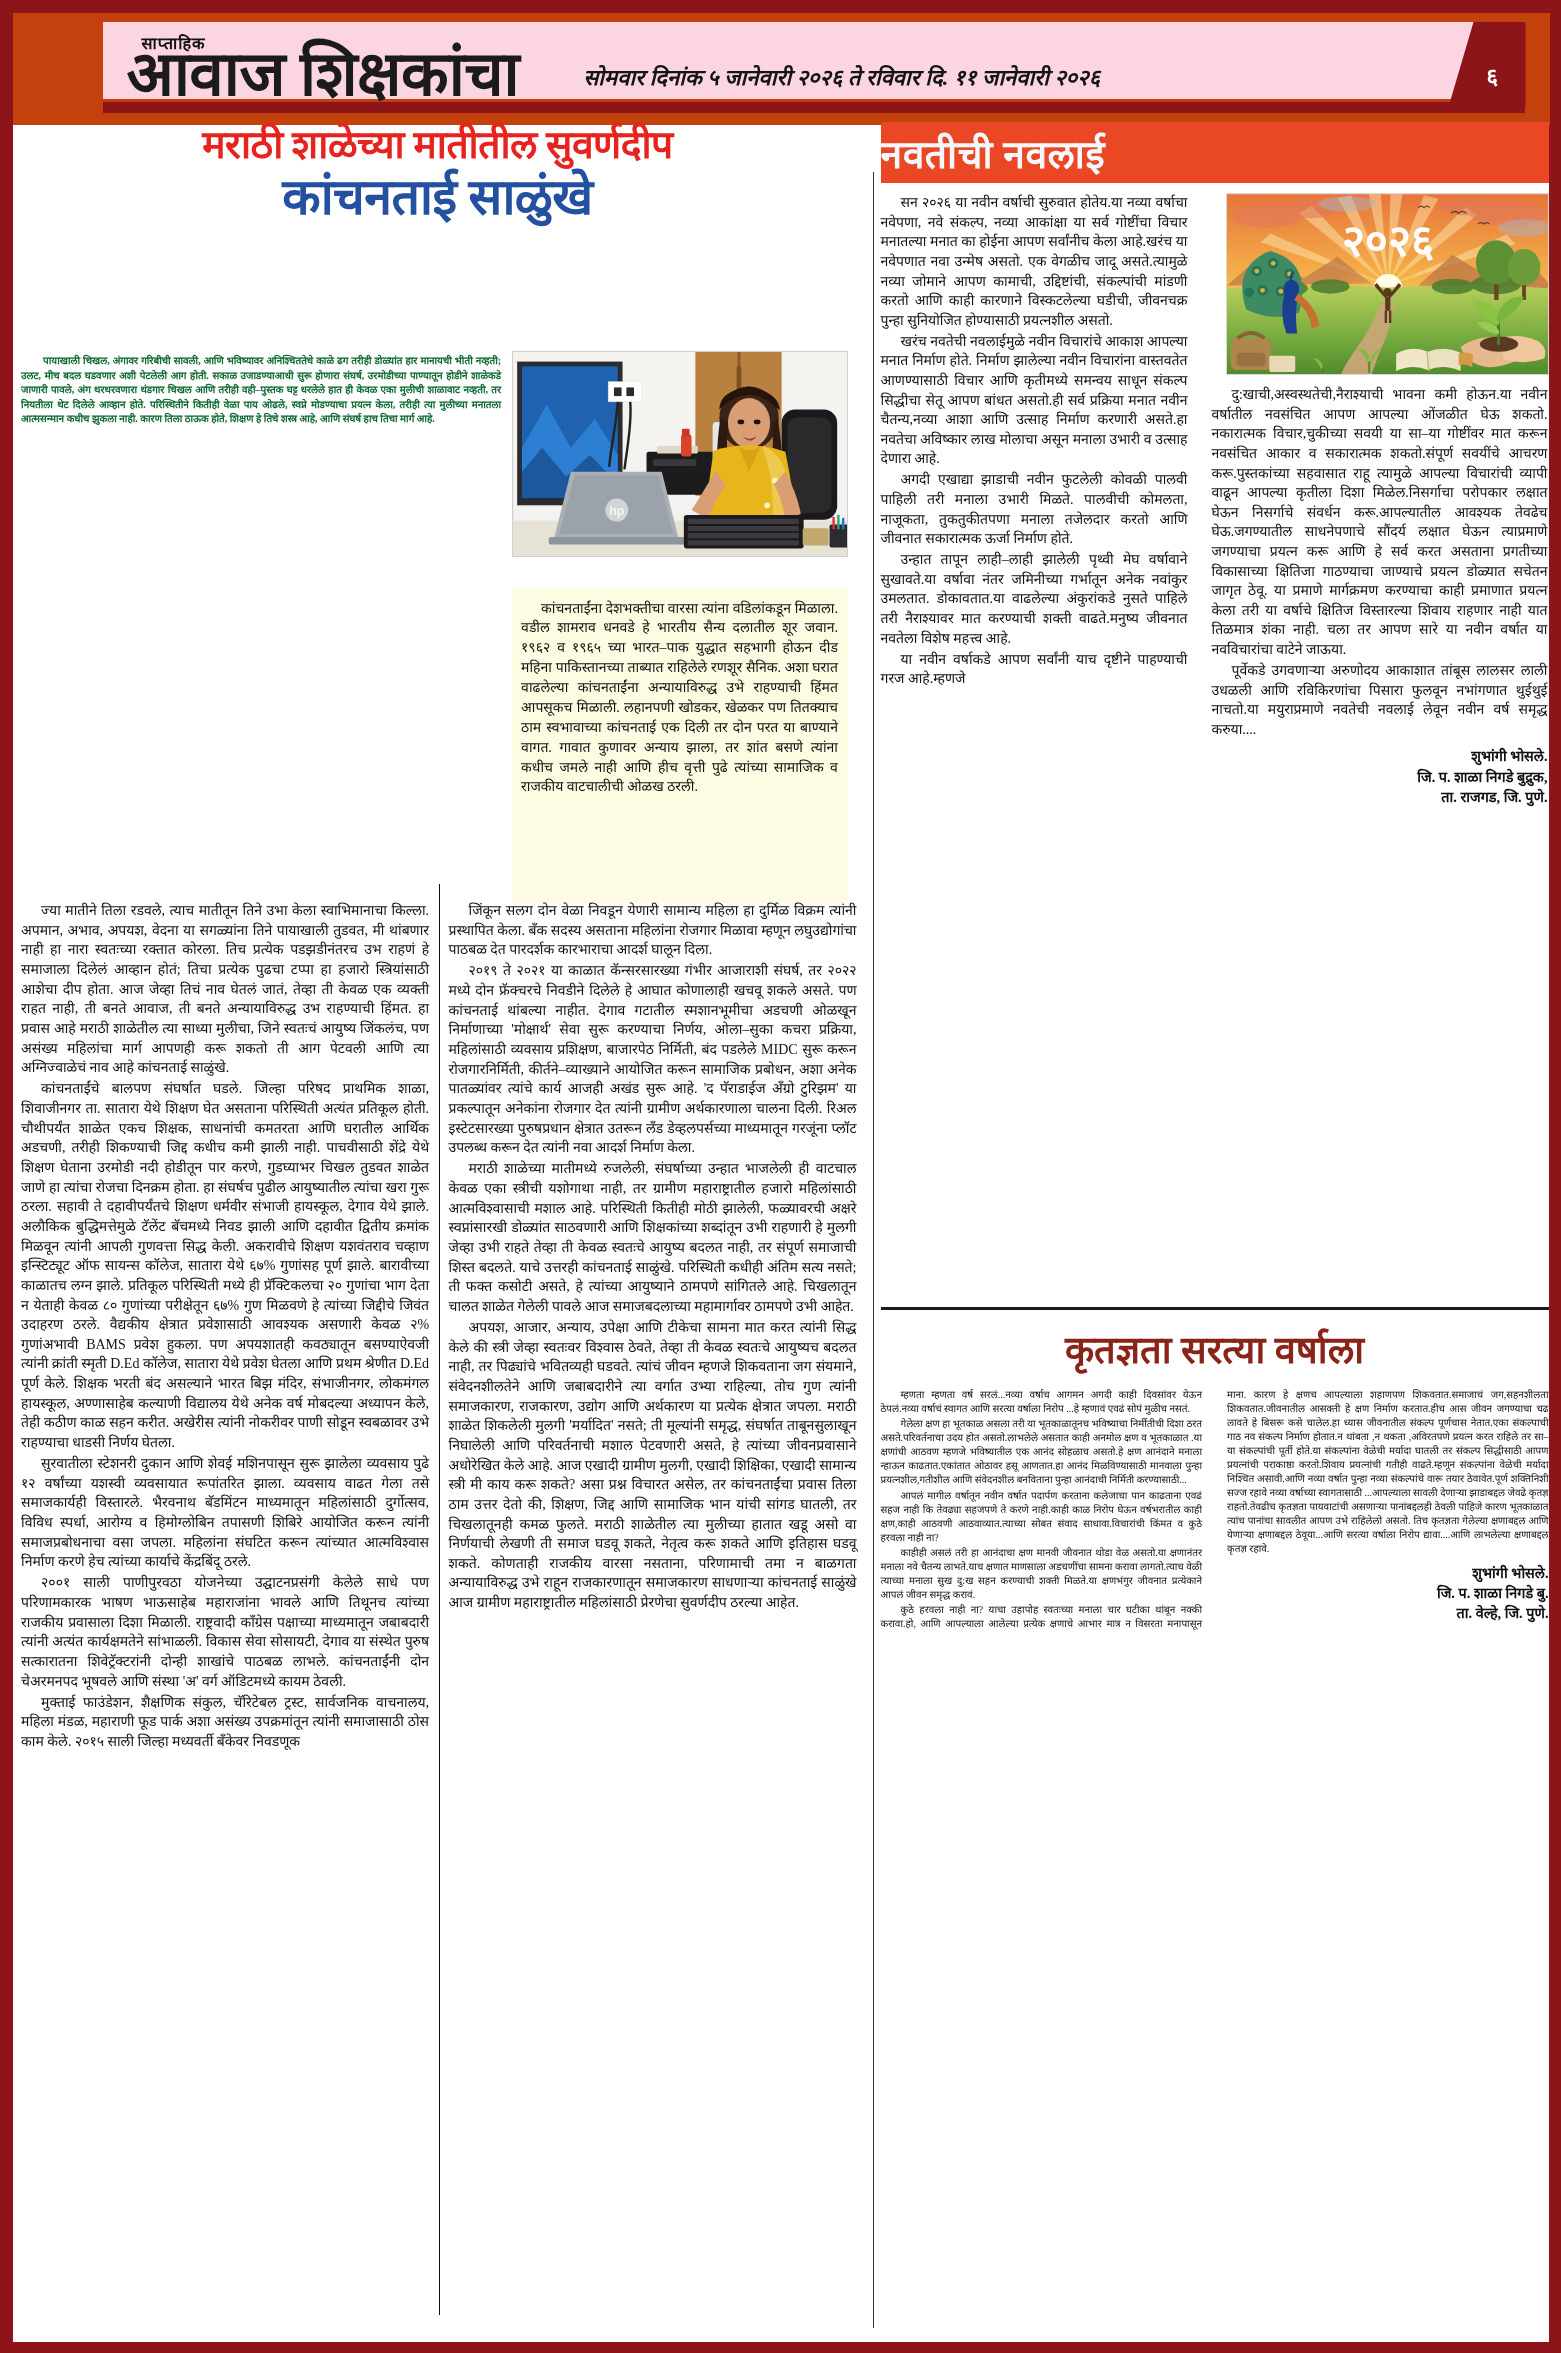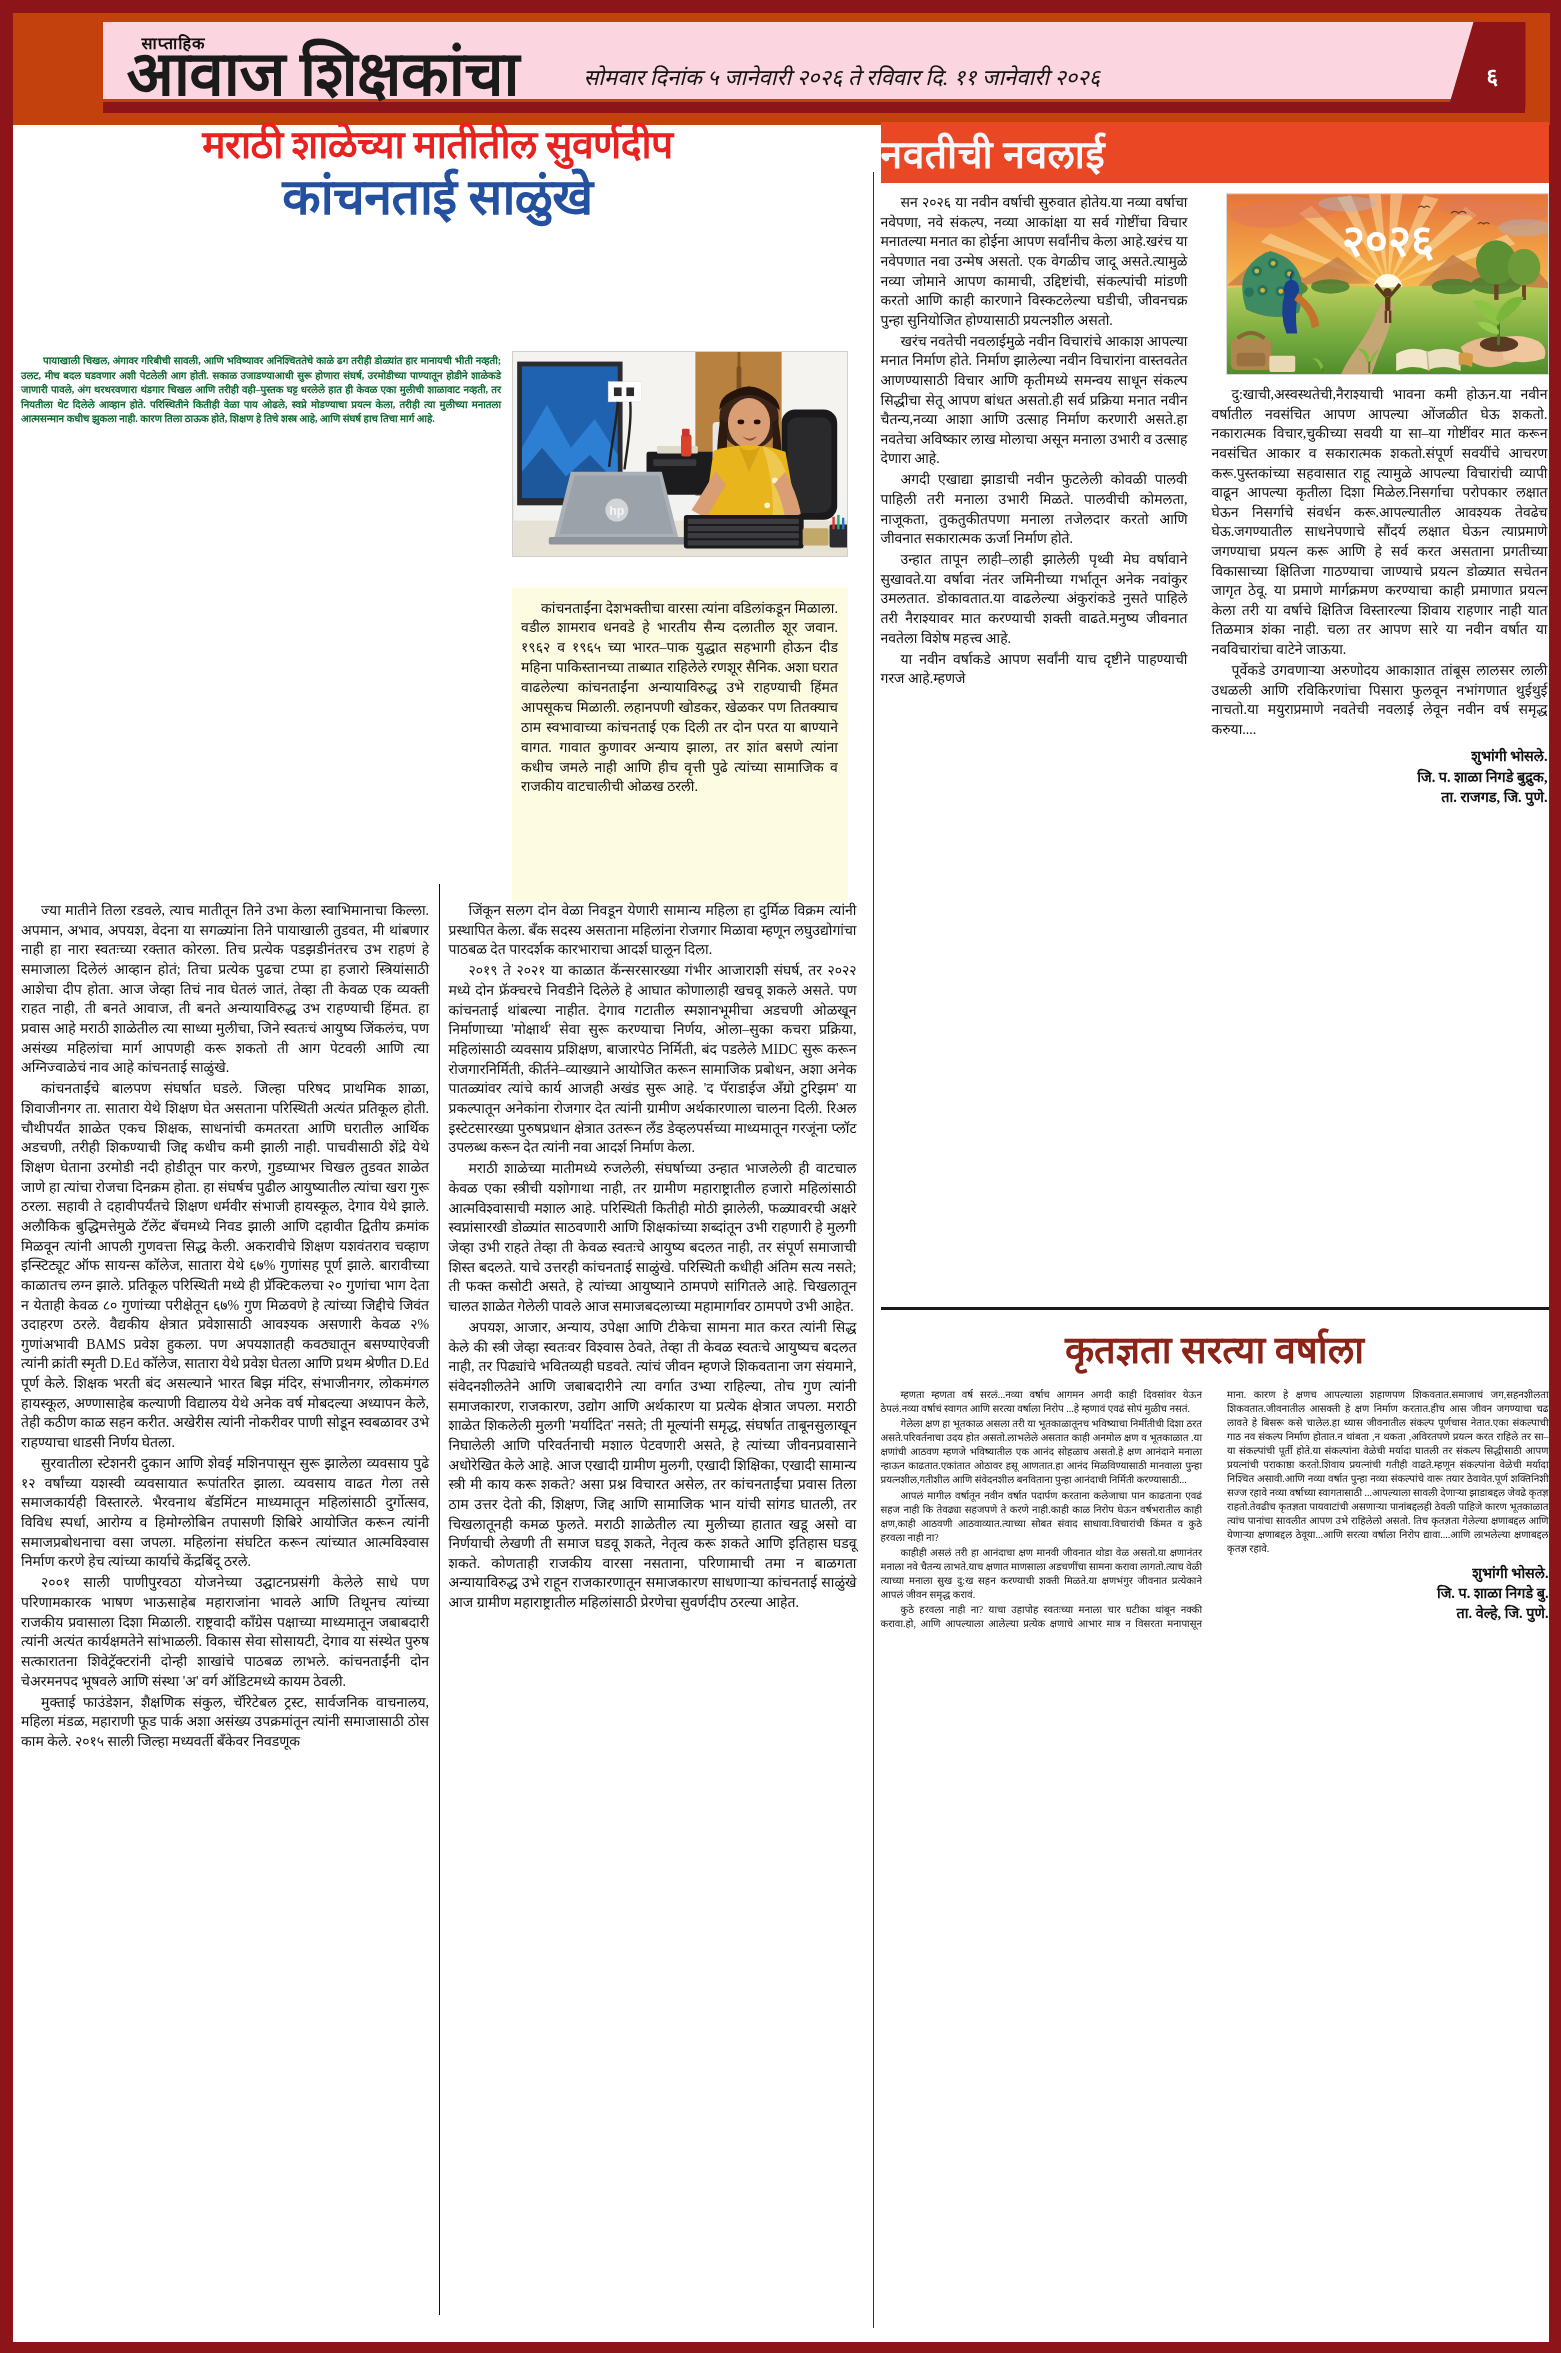--- a/index.html
+++ b/index.html
@@ -47,21 +47,21 @@
   }
   .mast-title {
     position:absolute; left:114px; top:30px;
     font-family:"Liberation Serif", serif;
     font-size:62px; font-weight:700; color:#1b1b1b;
     letter-spacing:-0.5px; line-height:1;
   }
   .mast-date {
     position:absolute; left:571px; top:48px;
     font-family:"Liberation Serif", serif;
-    font-size:22px; font-weight:400; font-style:italic; color:#141414;
+    font-size:22px; font-weight:700; font-style:italic; color:#141414;
     white-space:nowrap;
   }
   .mast-pageno {
     position:absolute; left:1474px; top:47px;
     font-family:"Liberation Serif", serif;
     font-size:22px; font-weight:700; color:#ffffff;
   }
 
   
   .content {

